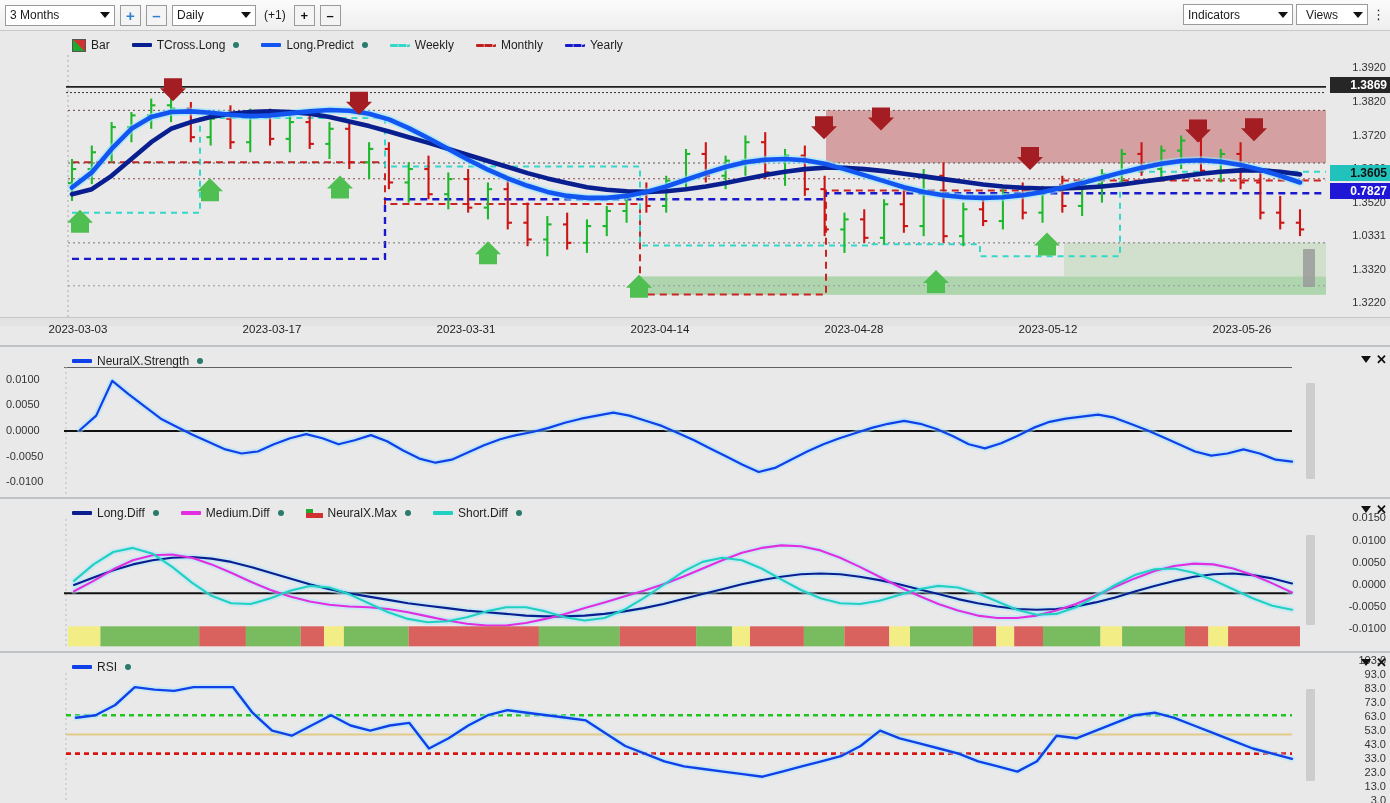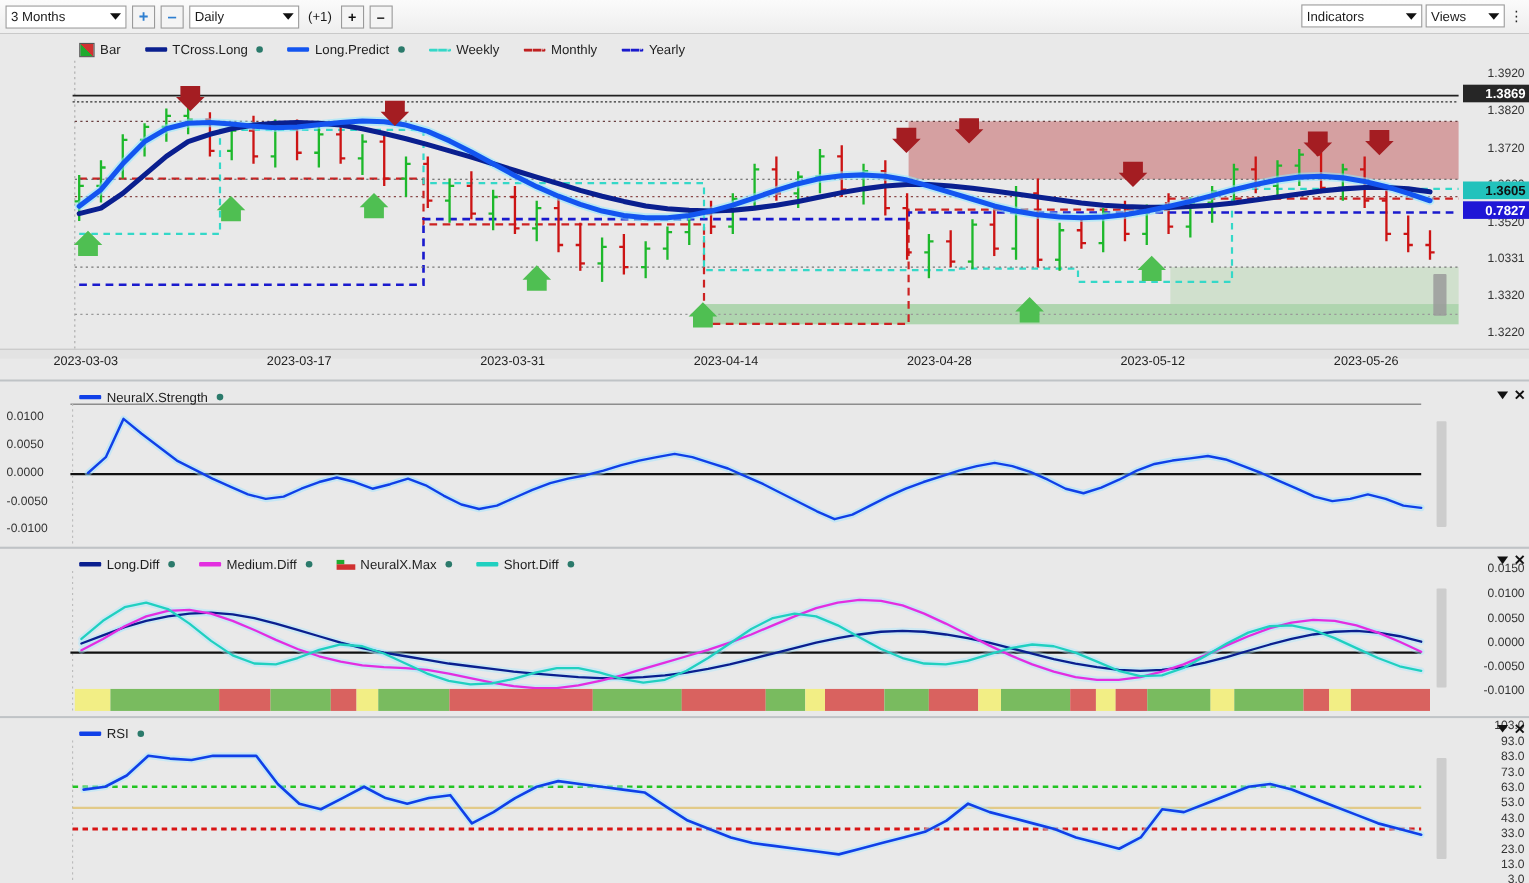--- a/index.html
+++ b/index.html
@@ -24,42 +24,42 @@
     display: flex; align-items: center; padding: 0 4px;
     font-size: 12px; color: #1a1a1a; position: relative;
   }
   .combo .cb-label { flex: 1; white-space: nowrap; }
   .combo .caret {
     width: 0; height: 0; margin-left: 10px;
     border-left: 5px solid transparent; border-right: 5px solid transparent;
     border-top: 6px solid #111;
   }
   .combo-period { width: 110px; }
-  .combo-interval { width: 100px; }
+  .combo-interval { width: 84px; }
   .pm-btn {
     width: 21px; height: 21px; border: 1px solid #9a9a9a; background: #f4f4f4;
     display: flex; align-items: center; justify-content: center;
     font-size: 15px; font-weight: bold; line-height: 1; color: #2f7fd0;
   }
   .pm-btn.dark { color: #111; font-size: 13px; }
   .plus-one { font-size: 12px; color: #1a1a1a; padding: 0 3px; }
   .sym-wrap {
     position: absolute; left: 476px; top: 3px; display: flex; align-items: center; gap: 6px;
   }
   .sym-field {
     width: 558px; height: 25px; background: #fff; border: 1px solid #9a9a9a;
     display: flex; align-items: center; justify-content: center;
     font-size: 15px; color: #111;
   }
   .search-icon { width: 22px; height: 22px; }
   .right-tools {
     position: absolute; right: 4px; top: 4px; display: flex; align-items: center; gap: 3px;
   }
   .combo-ind { width: 110px; }
-  .combo-views { width: 72px; }
+  .combo-views { width: 72px; text-align: center; }
   .kebab { font-size: 13px; color: #222; padding: 0 1px; }
 
   
   .panel { position: absolute; left: 0; width: 1390px; background: #e9e9e9; }
   .panel-sep { position: absolute; left: 0; width: 1390px; height: 2px; background: #bfc3c6; }
   .legend {
     position: absolute; display: flex; align-items: center; gap: 22px;
     font-size: 12px; color: #1e1e1e; white-space: nowrap; z-index: 6;
   }
   .lg-item { display: flex; align-items: center; gap: 5px; }

